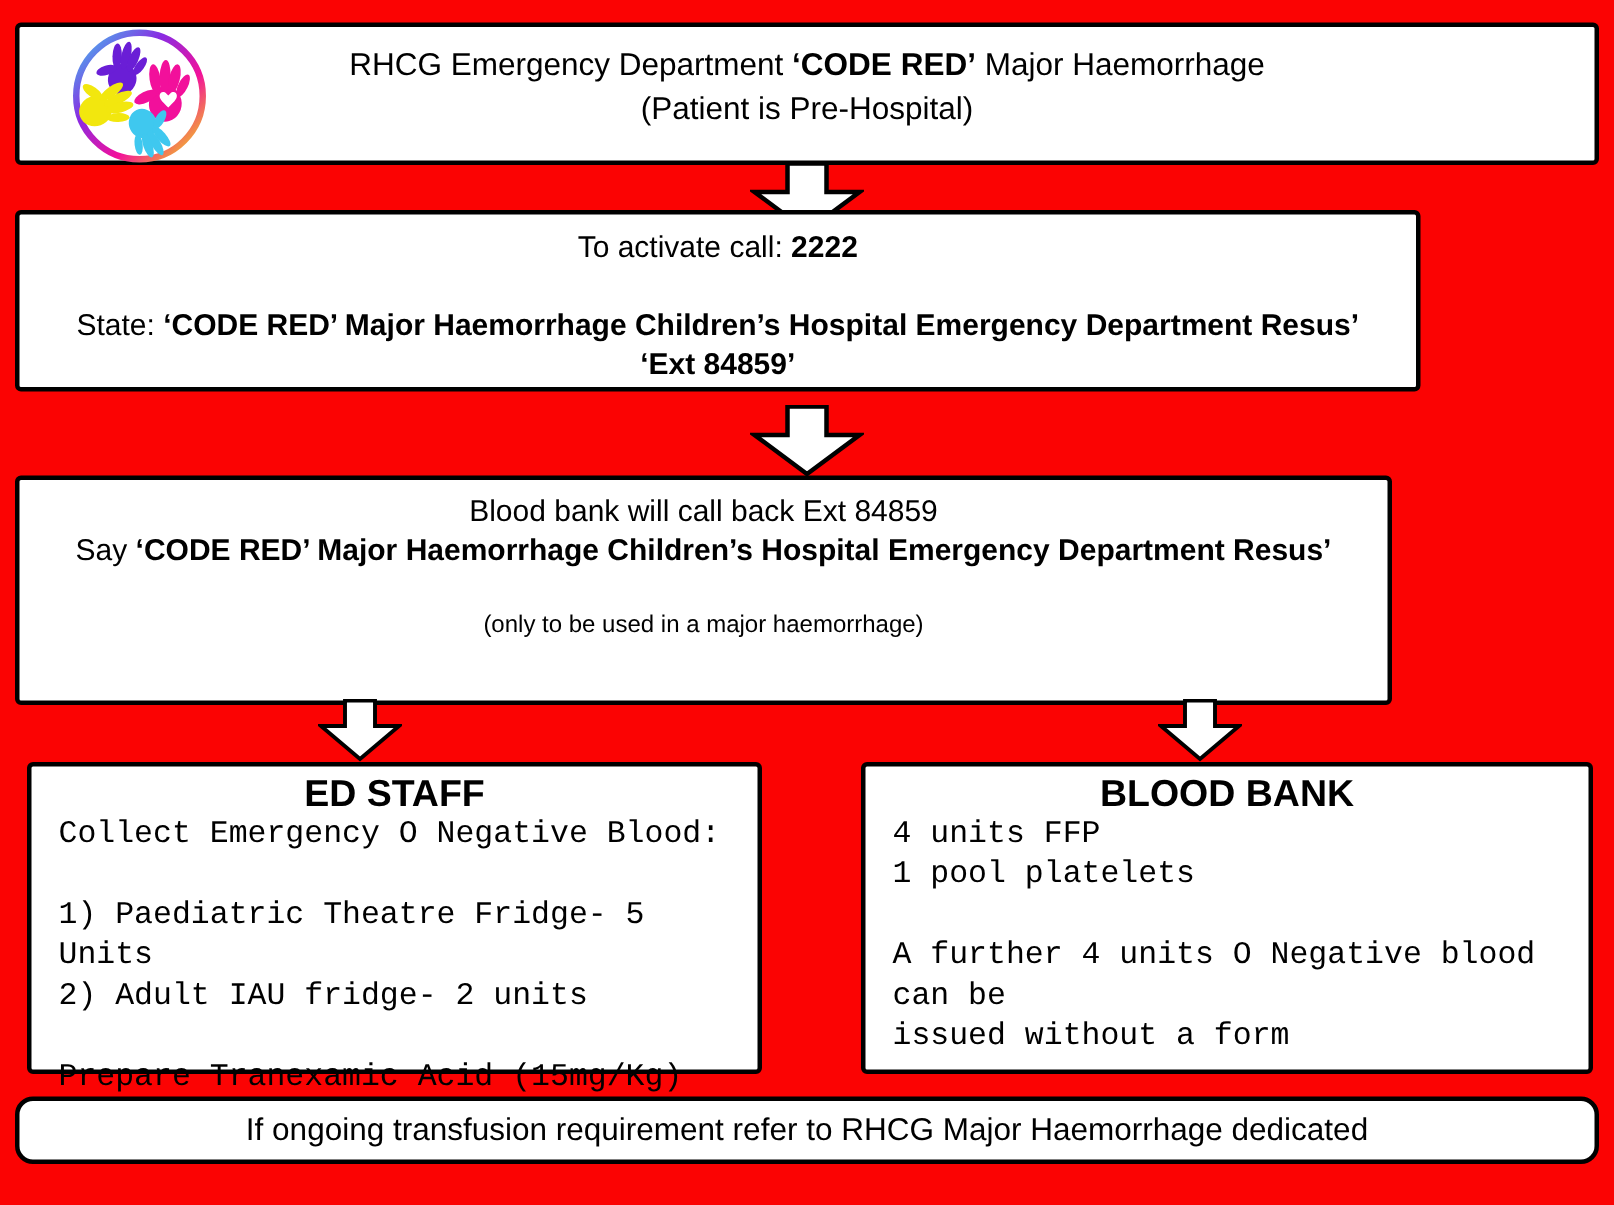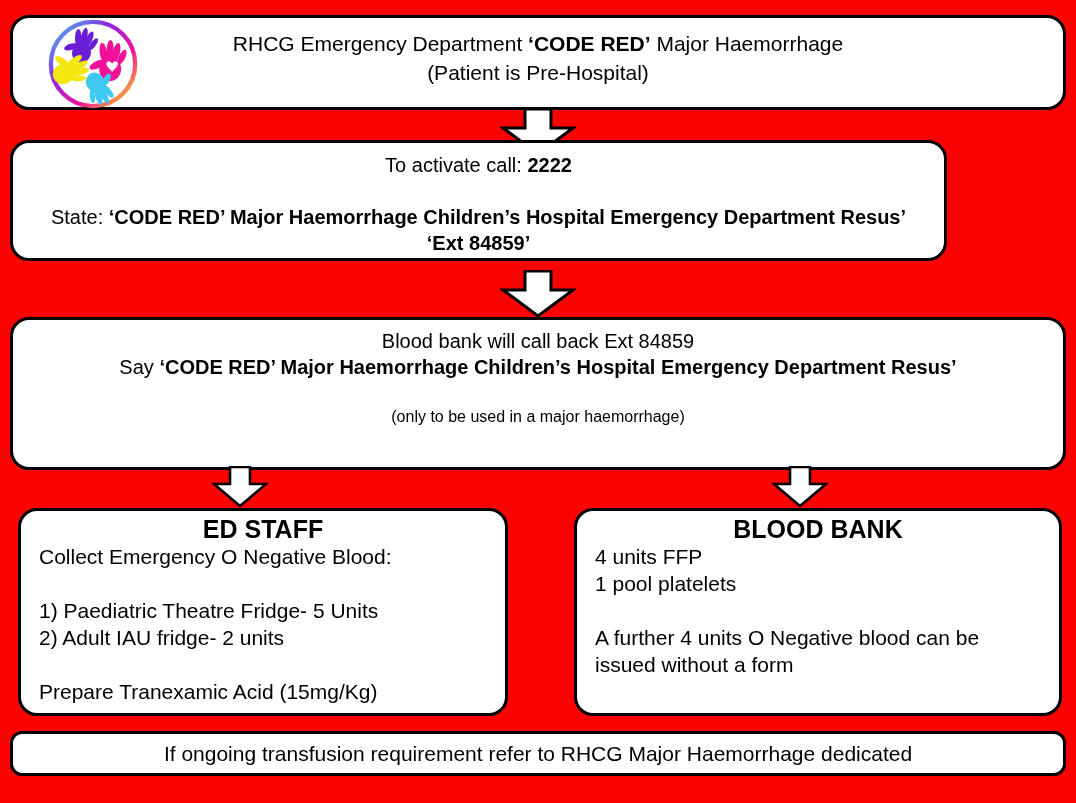--- a/index.html
+++ b/index.html
@@ -4,39 +4,39 @@
 <style>
   html,body{margin:0;padding:0;}
   body{
     width:1076px;height:803px;position:relative;overflow:hidden;
     background:#fb0303;
     font-family:"Liberation Sans","DejaVu Sans",sans-serif;
     color:#000;
   }
   .box{
     position:absolute;background:#fff;border:3px solid #000;
-    border-radius:19px;box-sizing:border-box;
+    border-radius:4px;box-sizing:border-box;
   }
   .center{text-align:center;}
   b{font-weight:bold;}
   
   .header-box{left:10px;top:15px;width:1056px;height:95px;}
   .logo{position:absolute;left:28px;top:0px;width:104px;height:92px;}
   .header-text{position:absolute;left:0;right:0;top:11px;font-size:21px;line-height:29px;}
   
   .activate-box{left:10px;top:140px;width:937px;height:121px;padding:9px 35px;font-size:20px;line-height:26px;}
-  .bloodbank-box{left:10px;top:317px;width:1056px;height:153px;padding:8px 20px;font-size:20px;line-height:26px;}
+  .bloodbank-box{left:10px;top:317px;width:918px;height:153px;padding:8px 20px;font-size:20px;line-height:26px;}
   .small-line{font-size:16px;line-height:22px;}
   .line{min-height:26px;}
   
   .side-box{top:508px;width:490px;height:208px;padding:5px 18px;font-size:21px;line-height:27px;}
   .ed-box{left:18px;}
   .bb-box{left:574px;width:488px;}
   .side-title{text-align:center;font-weight:bold;font-size:25px;line-height:27px;}
-  .side-line{min-height:27px;}
+  .side-line{min-height:27px;font-family:Liberation Mono, monospace;}
   
   .protocol-box{left:10px;top:731px;width:1056px;height:45px;border-radius:12px;
     font-size:21px;line-height:39px;}
   .footer{position:absolute;left:30px;top:782px;font-size:14px;font-weight:bold;color:#000;margin-top:33px;}
   
   .arrow{position:absolute;}
   .arrow-1{left:500px;top:108px;}
   .arrow-2{left:500px;top:270px;}
   .arrow-left{left:212px;top:466px;}
   .arrow-right{left:772px;top:466px;}

